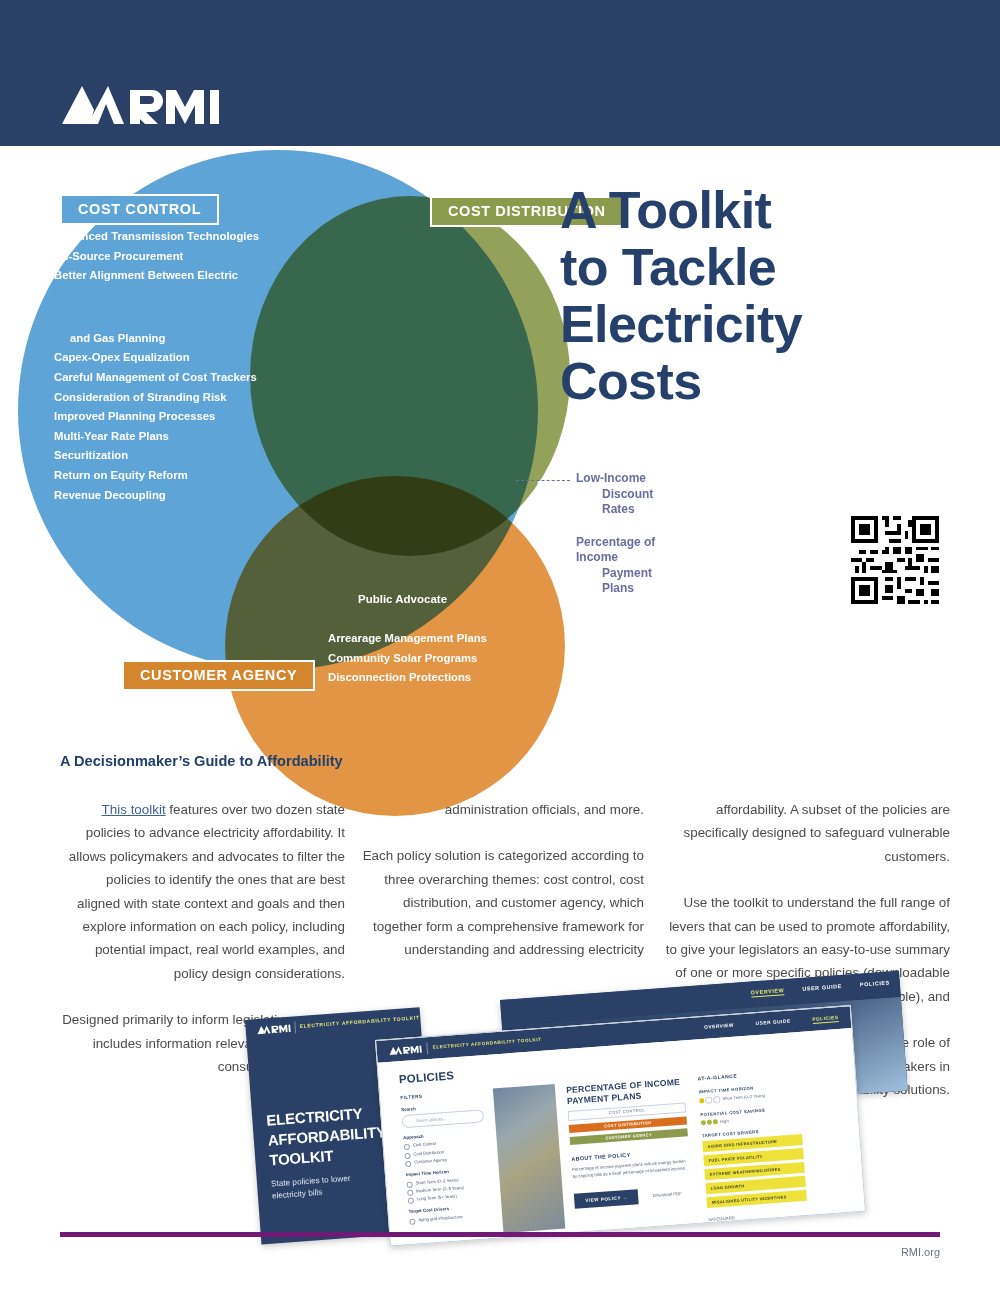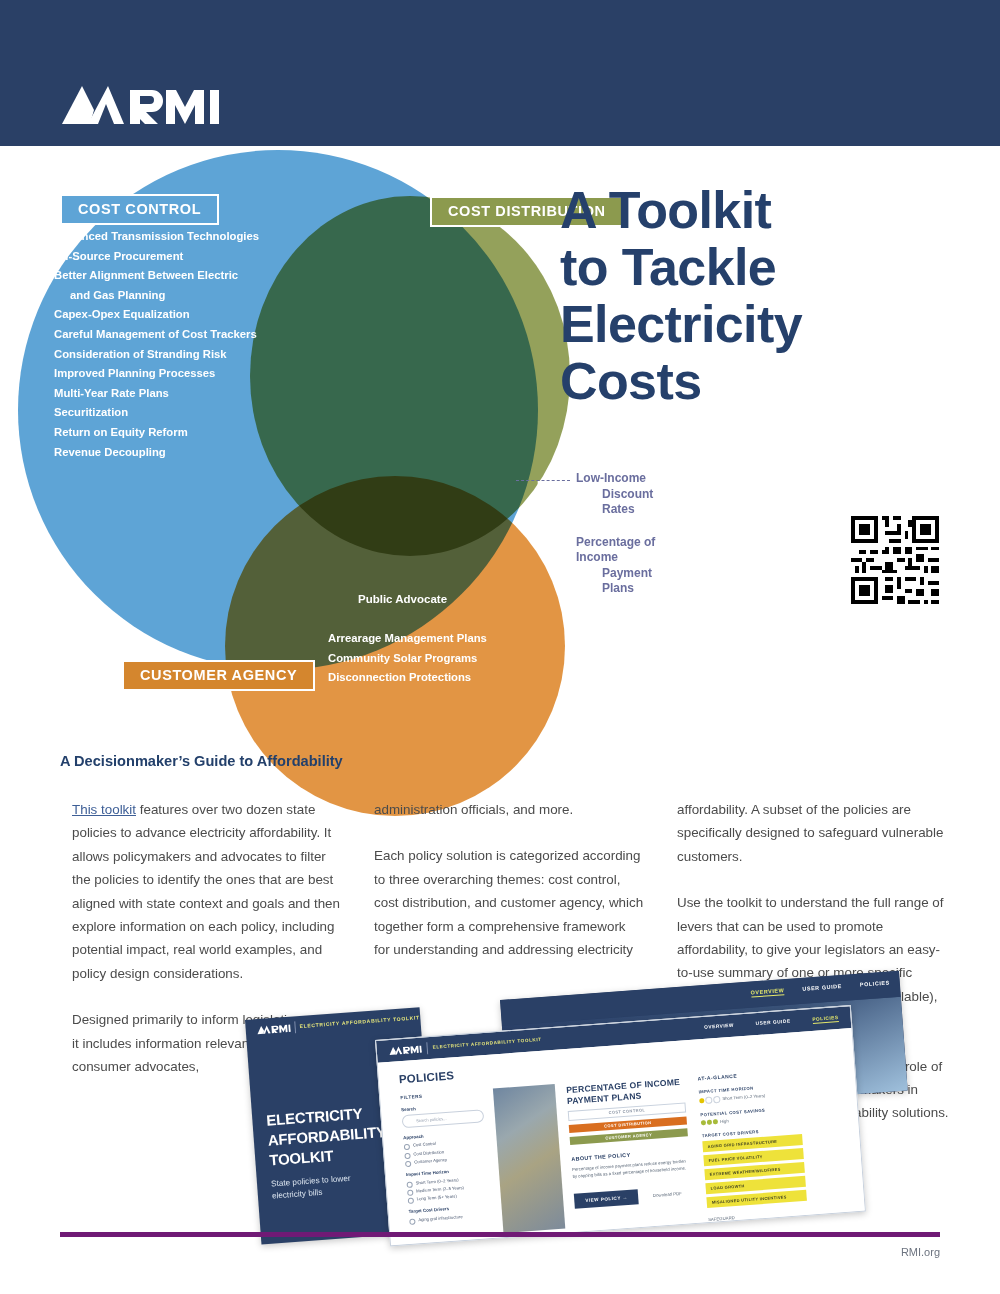--- a/index.html
+++ b/index.html
@@ -39,21 +39,21 @@
     color:#ffffff;font-weight:bold;font-size:14.5px;letter-spacing:.6px;
     padding:5px 16px 6px 16px;border:2px solid #ffffff;
   }
   .tag-cost-control{left:60px;top:48px;background:#5ea4d6;}
   .tag-cost-dist{left:430px;top:50px;background:#8c9a4e;}
   .tag-cust-agency{left:122px;top:514px;background:#d4862e;}
   .lst{
     position:absolute;color:#ffffff;font-weight:bold;font-size:11.3px;
     line-height:19.6px;
   }
-  .lst .ind{display:block;padding-left:16px;}
+  .lst .ind{display:block;padding-left:16px;margin-top:43px;}
   .l-cost-control{left:54px;top:81px;}
   .l-cost-dist{left:305px;top:107px;}
   .l-cust-ov{left:239px;top:390px;}
   .l-cust{left:328px;top:483px;}
   .lab-center{
     position:absolute;left:358px;top:447px;color:#fff;
     font-weight:bold;font-size:11.5px;
   }
   .lab-bill{
     position:absolute;left:537px;top:332px;color:#fff;
@@ -82,21 +82,21 @@
   }
   
   .subhead{
     position:absolute;left:60px;top:753px;
     color:#23406b;font-weight:bold;font-size:14.6px;
   }
   .col{
     position:absolute;top:798px;color:#4b4b4b;
     font-size:13.4px;line-height:23.4px;
   }
-  .col p{margin:0 0 23px 12px;}
+  .col p{margin:0 0 23px 0;text-align:right;}
   .col1{left:60px;width:285px;}
   .col2{left:362px;width:282px;}
   .col3{left:665px;width:285px;}
   .ln{color:#3d5e96;text-decoration:underline;}
   .indent-wrap{padding-left:82px;}
   
   .shots{position:absolute;left:245px;top:1000px;width:720px;height:245px;}
   .shot{position:absolute;background:#fff;box-shadow:0 2px 7px rgba(0,0,0,.22);}
   
   .shot-back{

